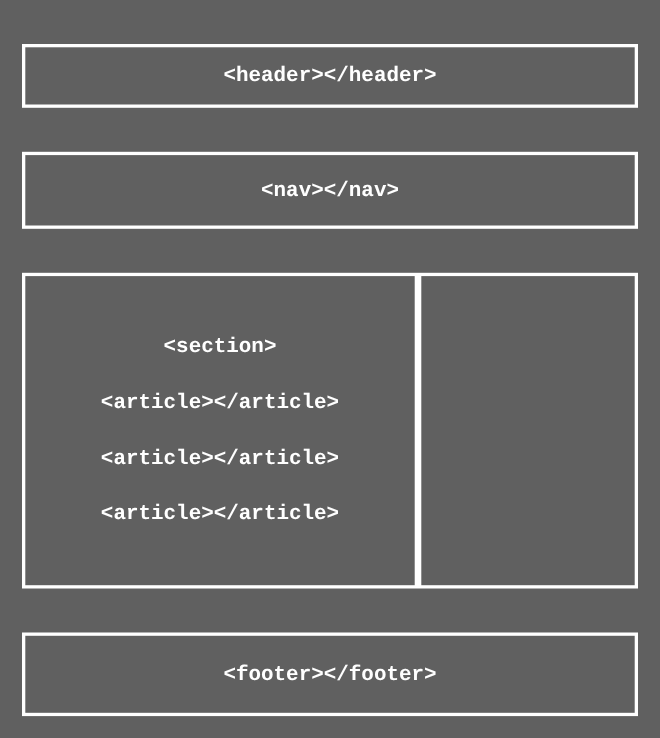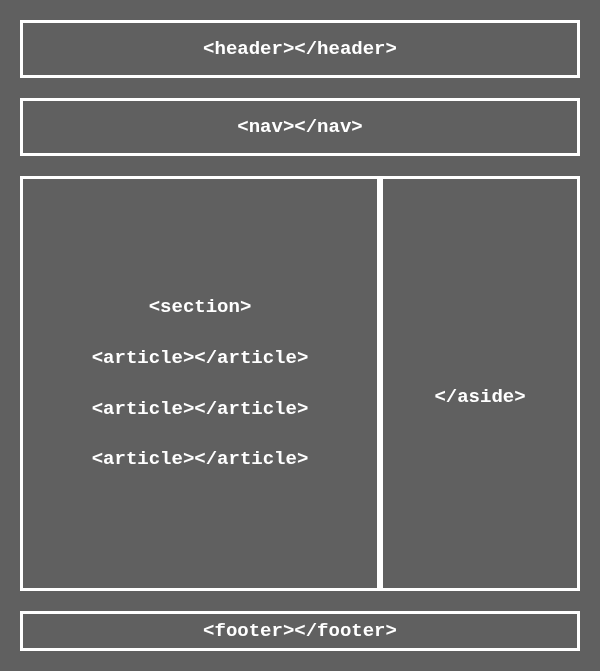--- a/index.html
+++ b/index.html
@@ -20,45 +20,46 @@
       gap: 20px;
     }
     .box {
       border: 3px solid #ffffff;
       display: flex;
       align-items: center;
       justify-content: center;
       text-align: center;
       font-size: 19px;
       line-height: 1.4;
+      margin-top: 20px;
     }
     .header-box {
       height: 58px;
     }
     .nav-box {
-      height: 58px;
+      height: 70px;
     }
     .middle-row {
       display: flex;
       flex: 1;
     }
     .section-box {
       flex: 0 0 360px;
       display: flex;
       flex-direction: column;
       align-items: center;
       justify-content: center;
       gap: 24px;
       padding: 20px;
     }
     .aside-box {
       flex: 1;
     }
     .footer-box {
-      height: 40px;
+      height: 76px;
     }
     .tag-line {
       font-size: 19px;
       font-weight: bold;
     }
   </style>
 </head>
 <body>
 
 <div class="box header-box">
@@ -72,20 +73,19 @@
 <div class="middle-row">
   <div class="box section-box">
     <span class="tag-line">&lt;section&gt;</span>
     <span class="tag-line">&lt;article&gt;&lt;/article&gt;</span>
     <span class="tag-line">&lt;article&gt;&lt;/article&gt;</span>
     <span class="tag-line">&lt;article&gt;&lt;/article&gt;</span>
   </div>
   <div class="box aside-box">
     <div>
       <br>
-      <span class="tag-line">&lt;/aside&gt;</span>
     </div>
   </div>
 </div>
 
 <div class="box footer-box">
   <span class="tag-line">&lt;footer&gt;&lt;/footer&gt;</span>
 </div>
 
 </body></html>

